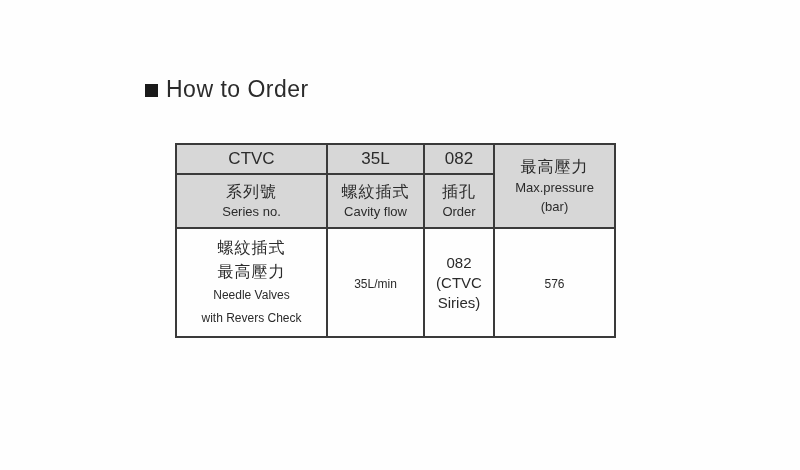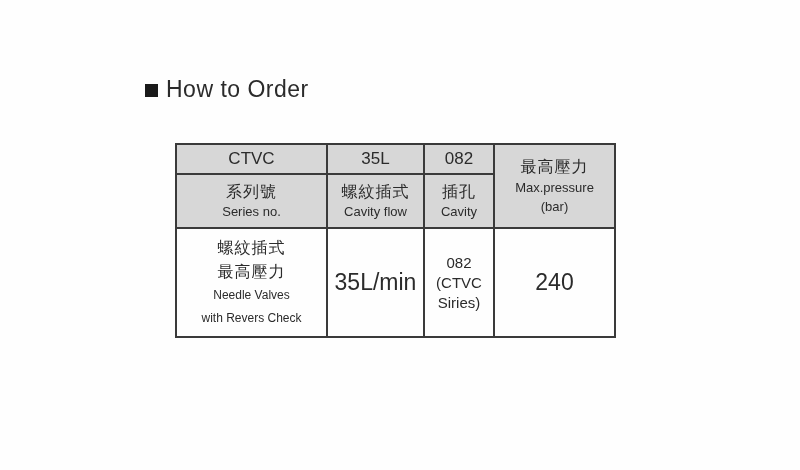--- a/index.html
+++ b/index.html
@@ -92,21 +92,21 @@
   .pressure-cell .cell-zh {
     line-height: 22px;
   }
   .product-cell div {
     line-height: 23px;
   }
   .product-cell .cell-zh {
     line-height: 24px;
   }
   .value-text {
-    font-size: 23px;
+    font-size: 12px;
   }
   .cavity-cell div {
     font-size: 15px;
     line-height: 20px;
   }
 </style>
 </head>
 <body style="--page-bg: #fefefe; --header-bg: #d7d7d7; --border-color: #3a3a3a; --text-color: #2b2b2b;">
 
 <div>
@@ -138,38 +138,38 @@
         <td>
           <div class="cell-zh">系列號</div>
           <div class="cell-en">Series no.</div>
         </td>
         <td>
           <div class="cell-zh">螺紋插式</div>
           <div class="cell-en">Cavity flow</div>
         </td>
         <td>
           <div class="cell-zh">插孔</div>
-          <div class="cell-en">Cavity</div>
+          <div class="cell-en">Order</div>
         </td>
       </tr>
       <tr class="row-body">
         <td class="product-cell">
           <div class="cell-zh">螺紋插式</div>
           <div class="cell-zh">最高壓力</div>
           <div class="cell-en" style="font-size:12px">Needle Valves</div>
           <div class="cell-en" style="font-size:12px">with Revers Check</div>
         </td>
         <td>
           <span class="value-text">35L/min</span>
         </td>
         <td class="cavity-cell">
           <div>082</div>
           <div>(CTVC</div>
           <div>Siries)</div>
         </td>
         <td>
-          <span class="value-text">240</span>
+          <span class="value-text">576</span>
         </td>
       </tr>
     </tbody>
   </table>
 
 </div>
 
 </body></html>

